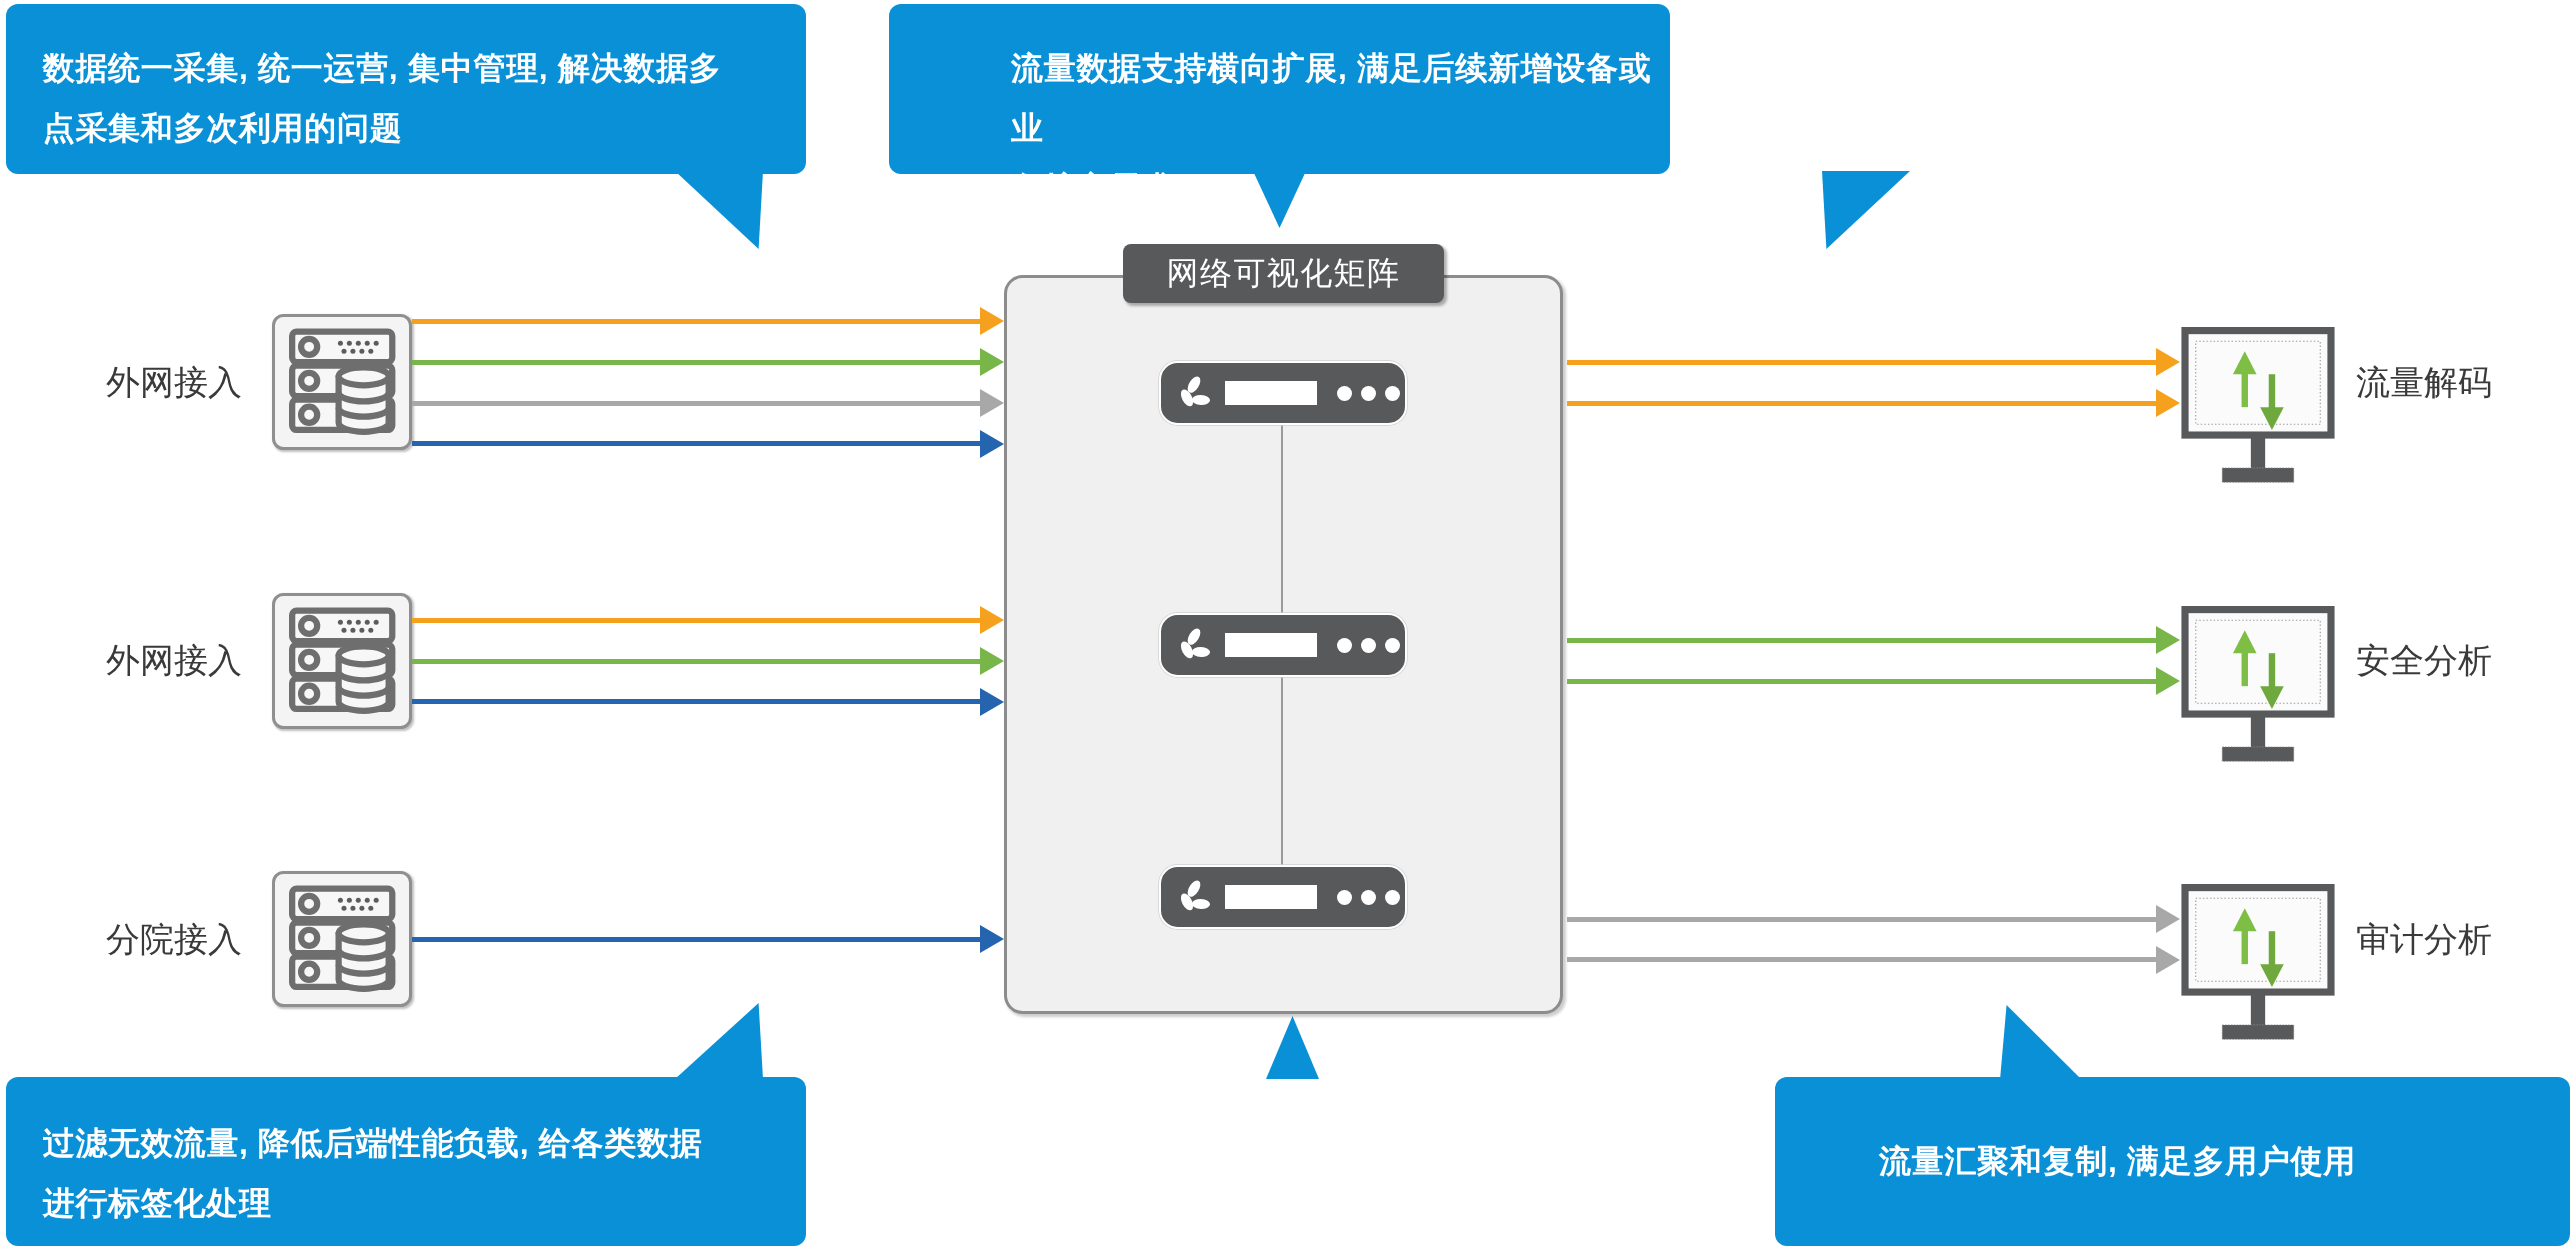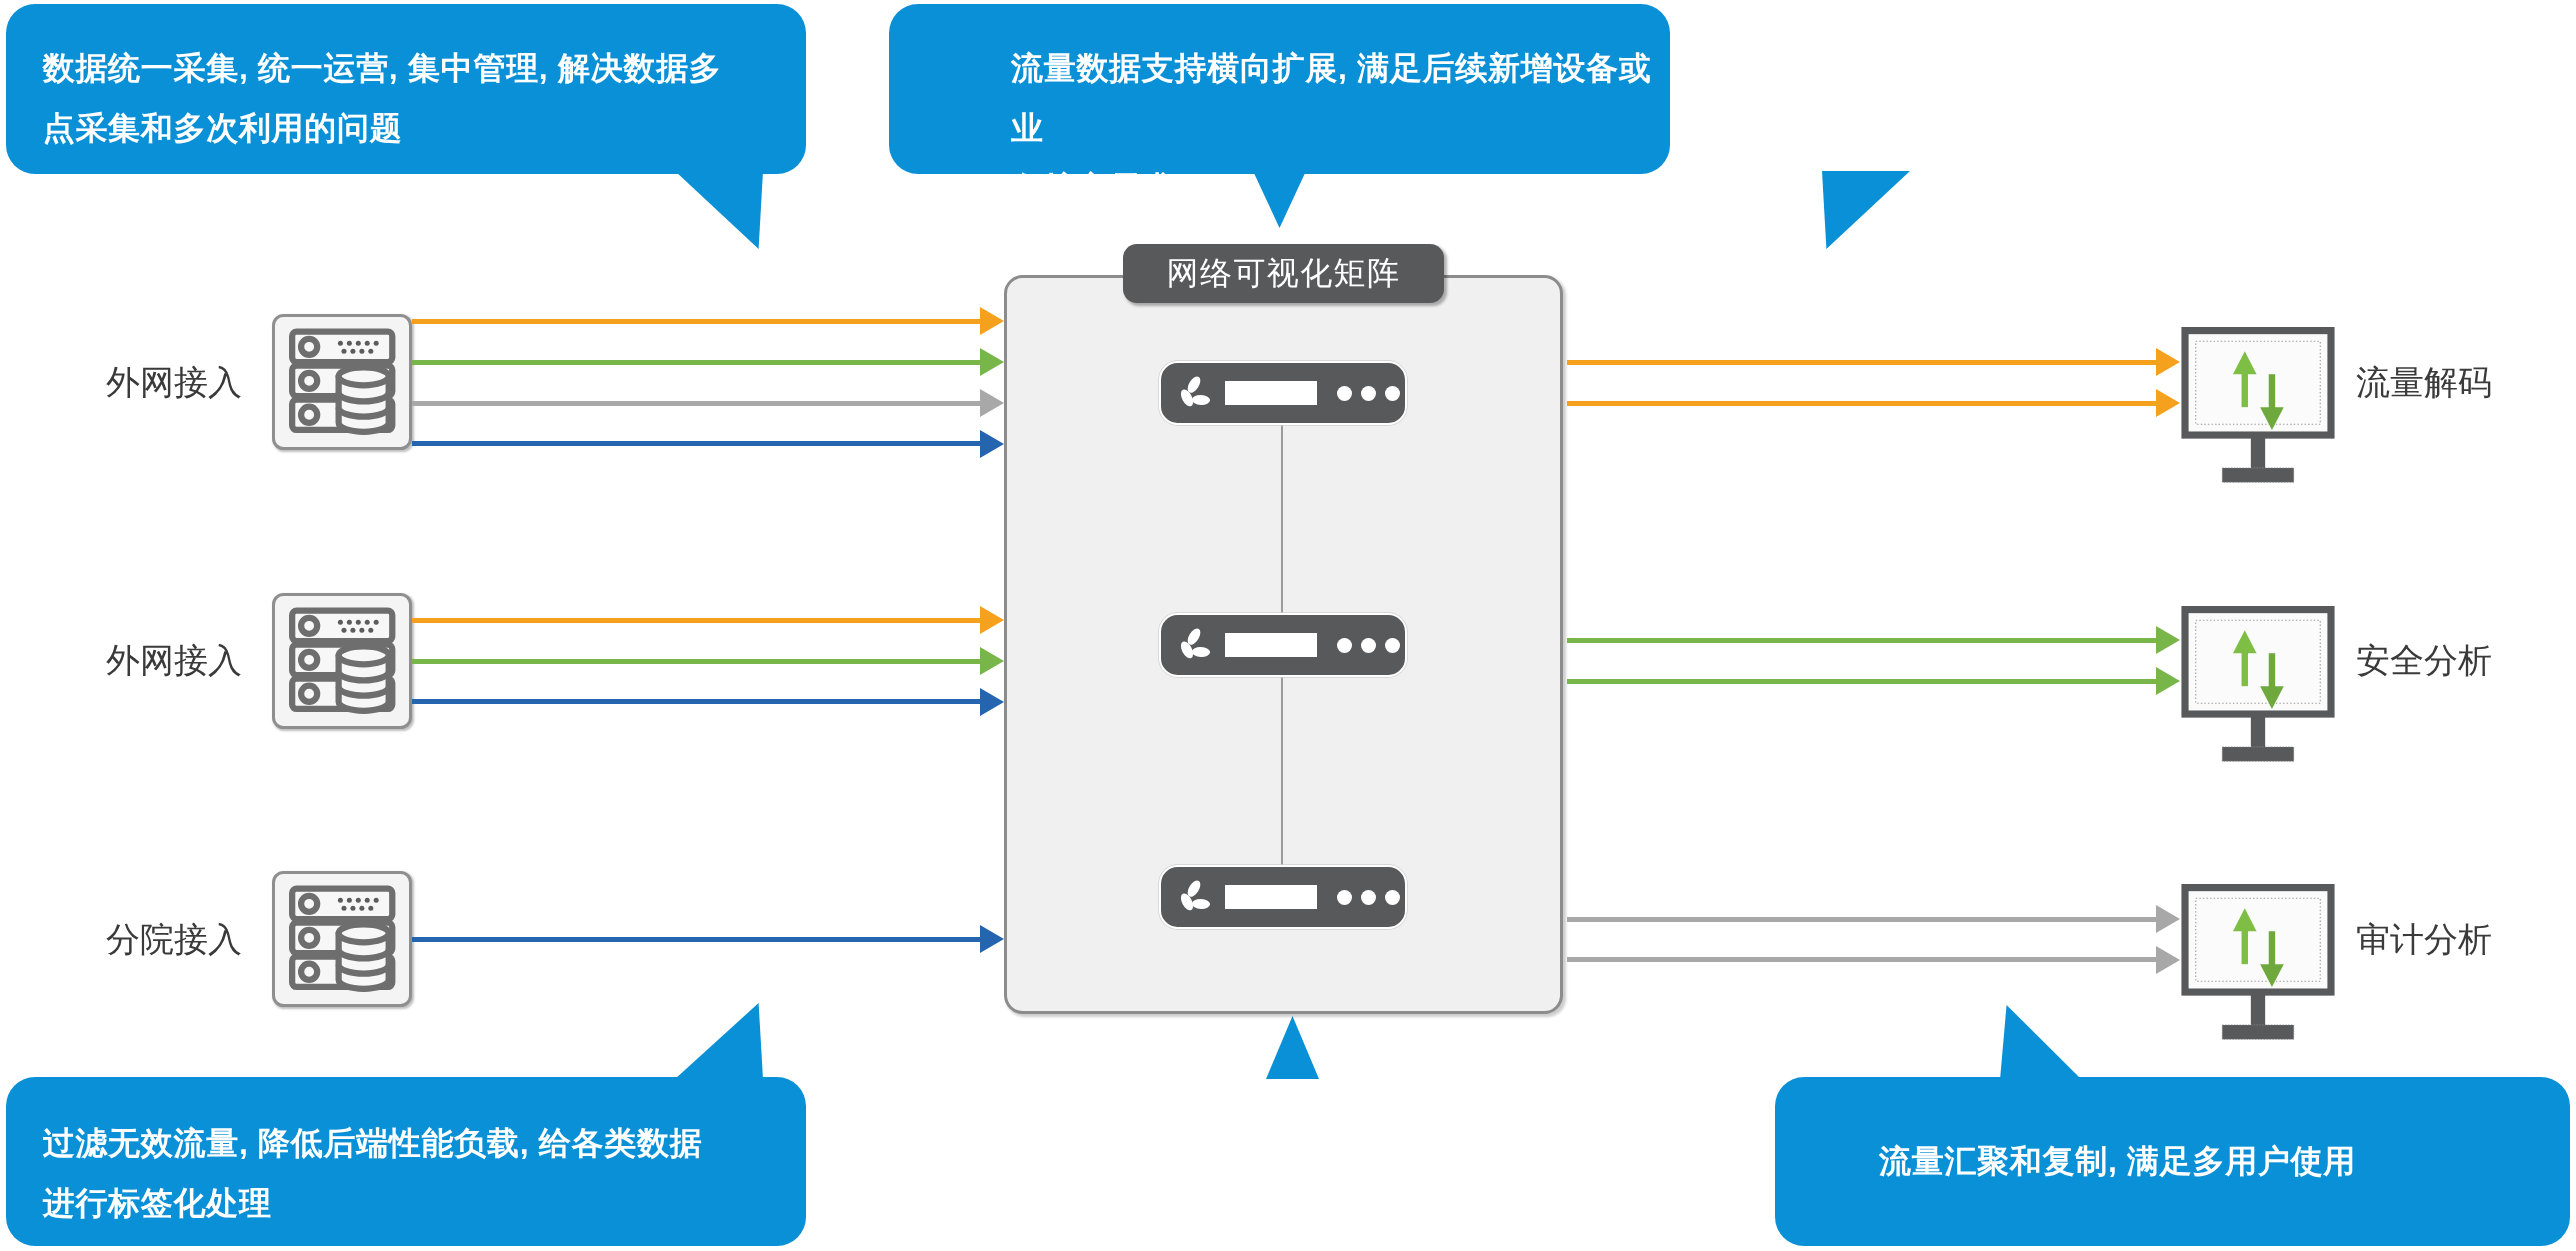--- a/index.html
+++ b/index.html
@@ -3,21 +3,21 @@
 <meta charset="utf-8">
 <style>
   html,body{margin:0;padding:0;background:#ffffff;}
   .canvas{
     position:relative;width:2576px;height:1251px;background:#ffffff;
     font-family:"Liberation Sans", sans-serif;overflow:hidden;
   }
   
   .bubble{
     position:absolute;background:var(--bubble);color:#fff;
-    border-radius:29px;font-size:32px;font-weight:bold;
+    border-radius:12px;font-size:32px;font-weight:bold;
     line-height:60px;white-space:pre-line;box-sizing:border-box;
     letter-spacing:0.7px;
   }
   .tail{position:absolute;background:var(--bubble);}
   
   .src-label,.out-label{
     position:absolute;color:#3a3a3a;font-size:34px;font-weight:500;
     display:flex;align-items:center;
   }
   .src-label{width:151px;justify-content:flex-start;}
@@ -28,21 +28,21 @@
   }
   .server svg{position:absolute;left:10px;top:8.6px;}
   
   .matrix-box{
     position:absolute;left:1004px;top:275px;width:559px;height:739px;
     box-sizing:border-box;background:#f0f0f0;border:3.6px solid #8c8c8c;
     border-radius:18.7px;box-shadow:2.2px 2.2px 2.9px rgba(0,0,0,.2);z-index:1;
   }
   .matrix-tab{
     position:absolute;left:1123px;top:244px;width:321px;height:59px;
-    background:var(--dark);border-radius:14px;color:#fff;font-size:32px;
+    background:var(--dark);border-radius:8px;color:#fff;font-size:32px;
     display:flex;align-items:center;justify-content:center;z-index:4;
     box-shadow:2.2px 2.2px 2.9px rgba(0,0,0,.3);letter-spacing:1.4px;
   }
   .connector{position:absolute;left:1281px;width:2.2px;background:#9b9b9b;z-index:1;}
   .device{
     position:absolute;left:1159px;width:248px;height:64px;box-sizing:border-box;
     background:var(--dark);border:2.9px solid #ffffff;border-radius:18.7px;
     box-shadow:0 0 0 0.7px #cfcfcf;z-index:3;display:flex;align-items:center;
   }
   .device .fan{margin-left:11.5px;flex:0 0 auto;}

